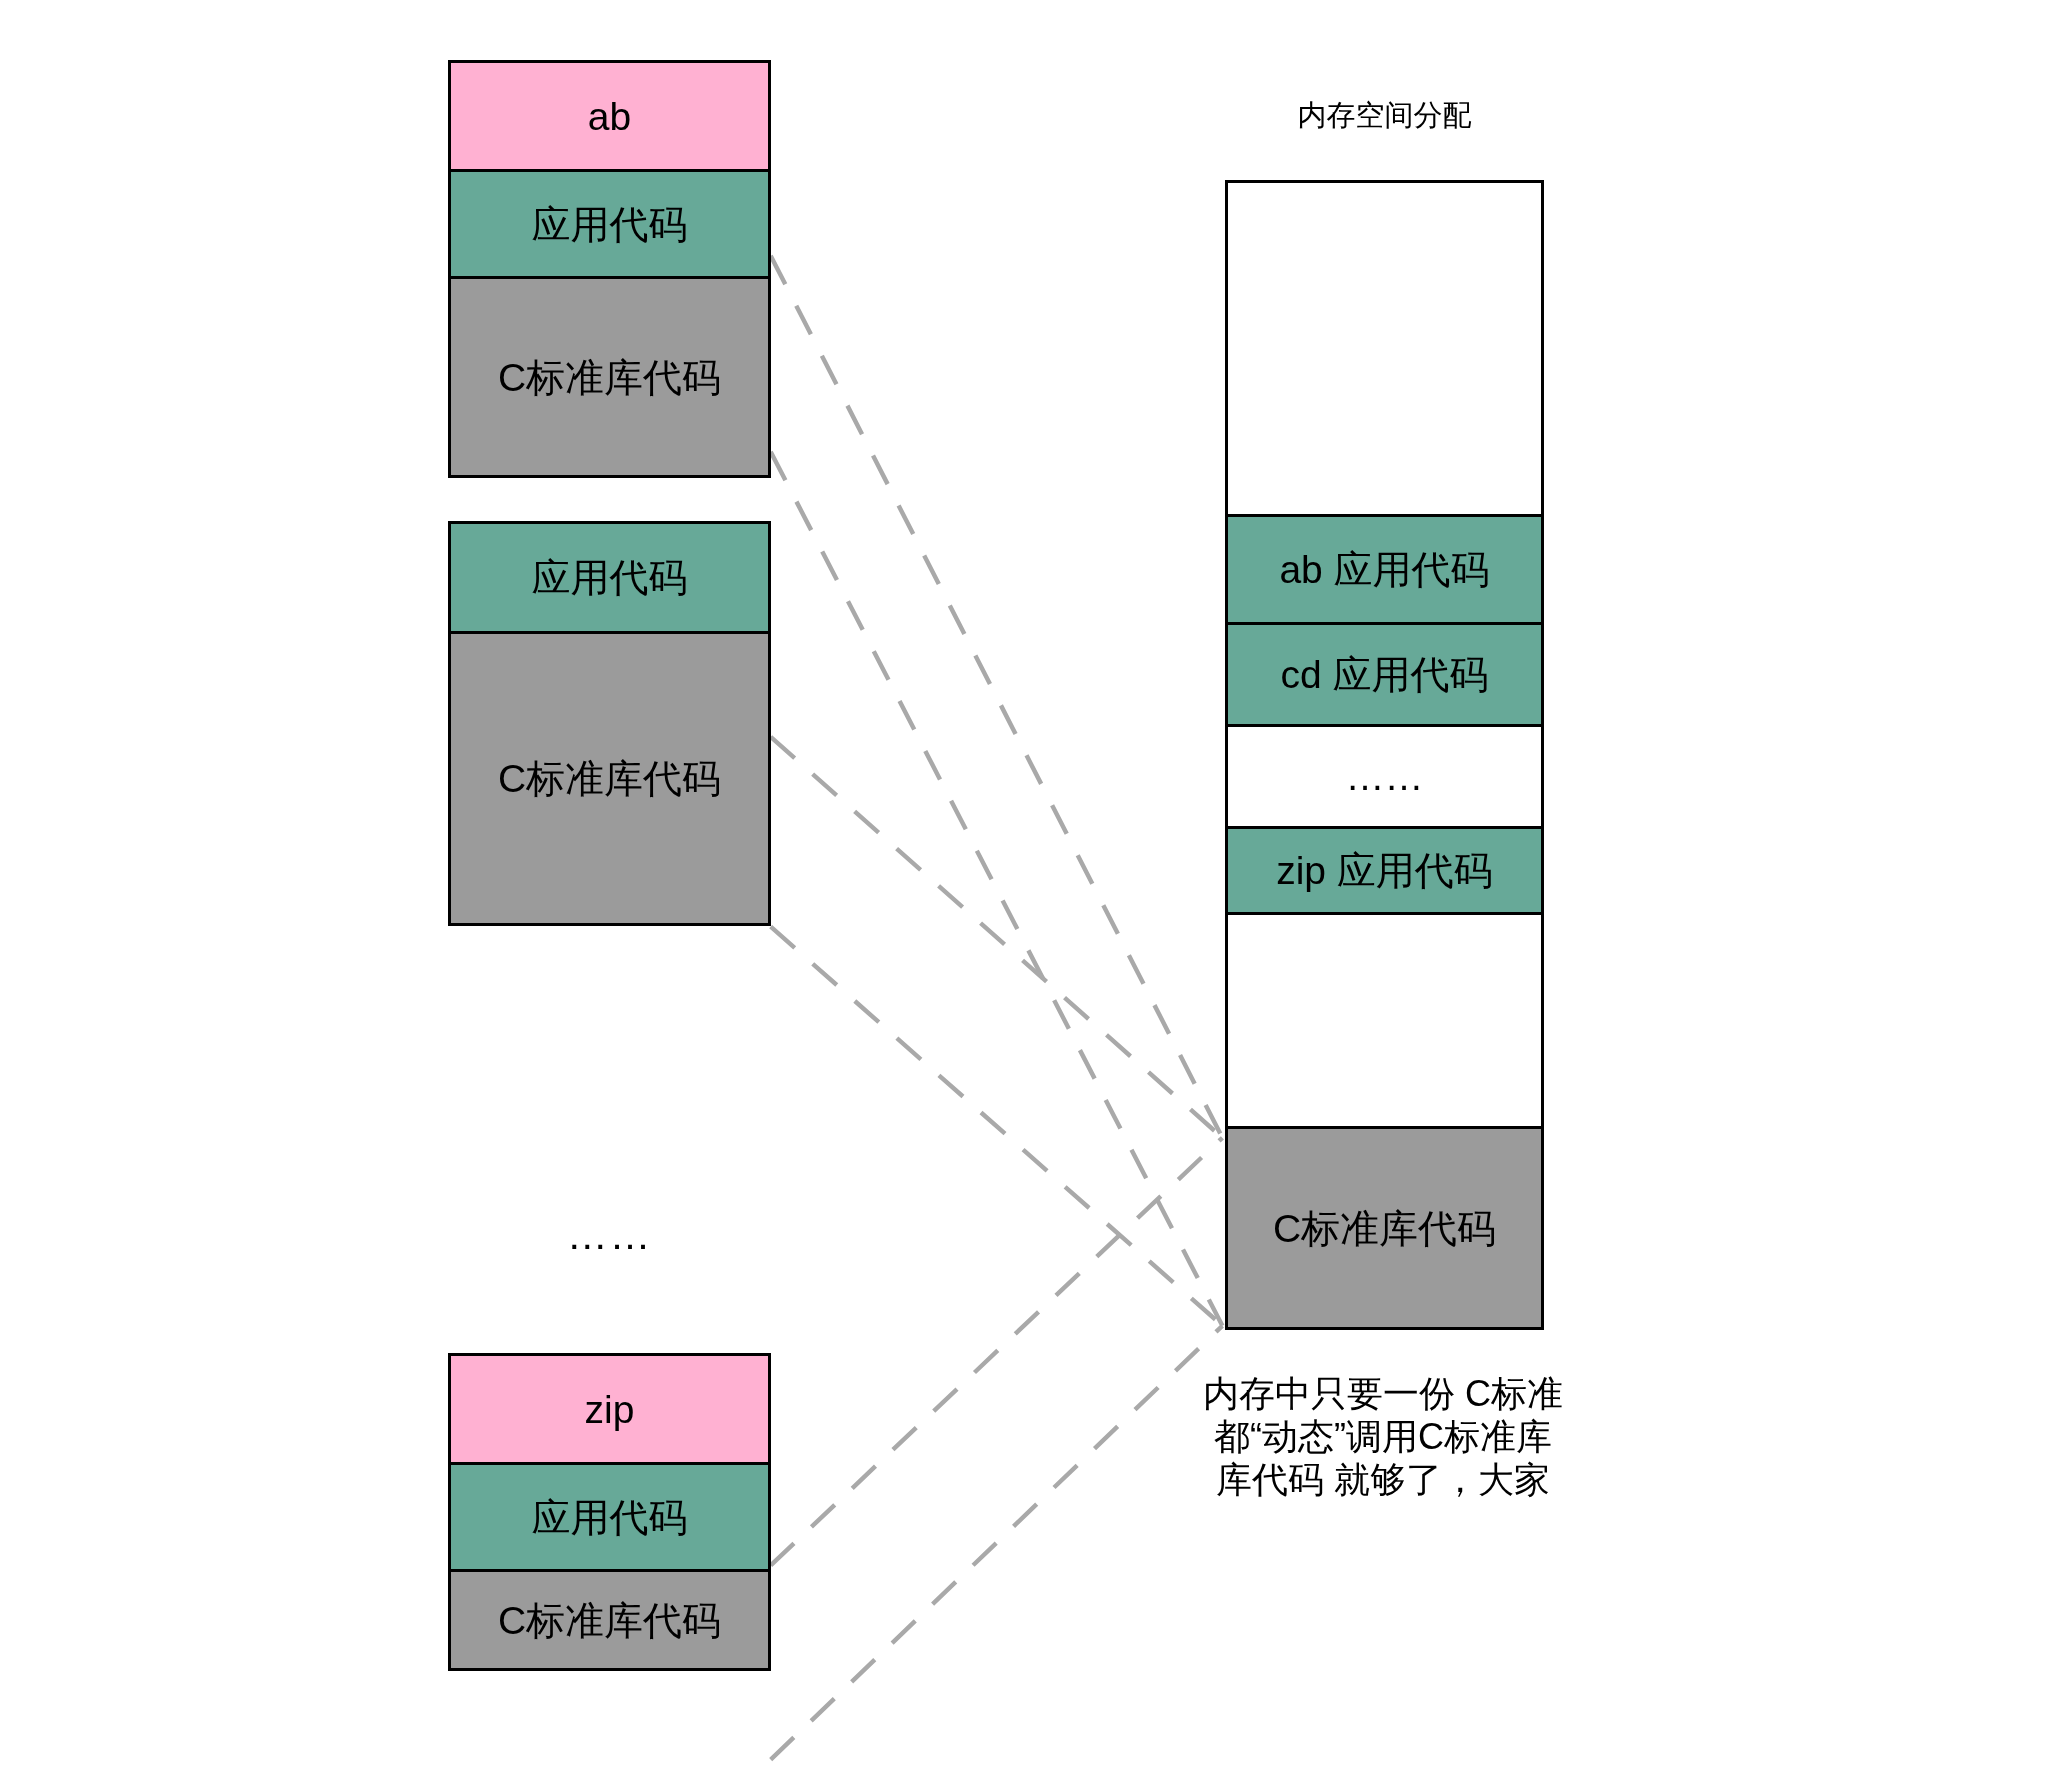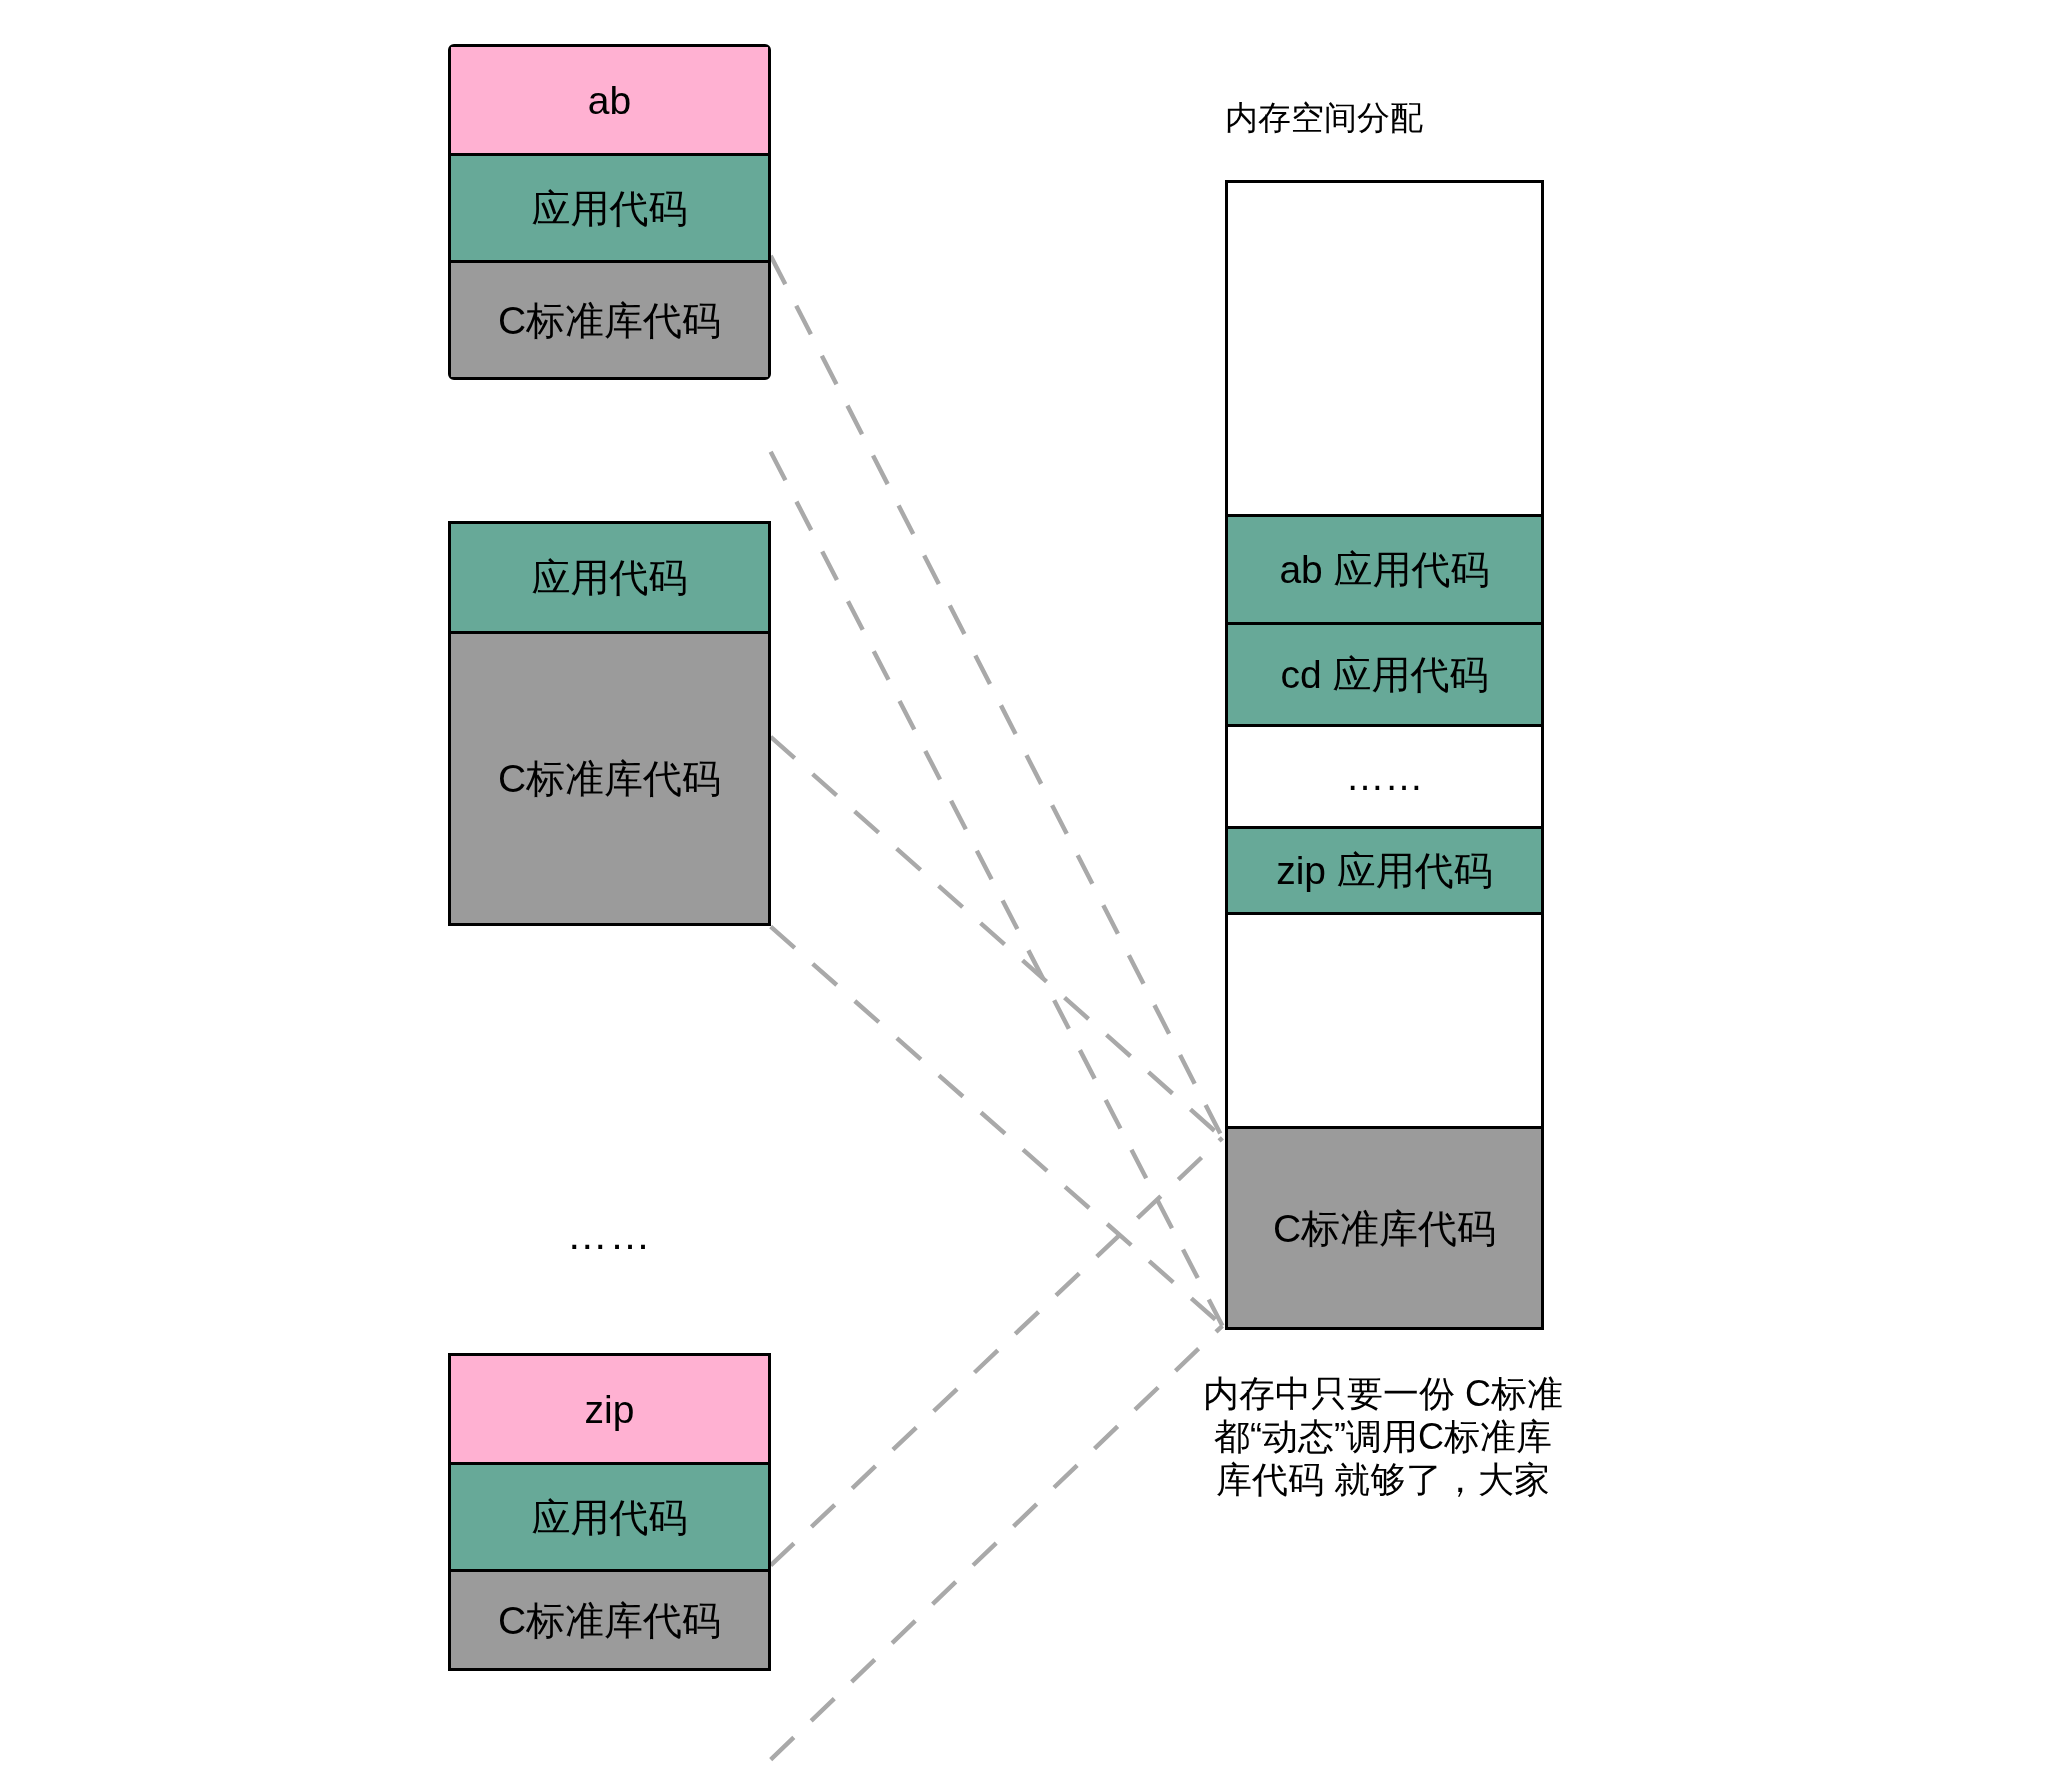--- a/index.html
+++ b/index.html
@@ -47,21 +47,21 @@
     font-size:39px;
     line-height:1;
     text-align:center;
   }
   .seg + .seg{border-top:3.6px solid var(--border);text-align:center;}
   .seg.pink{background:var(--pink);}
   .seg.teal{background:var(--teal);}
   .seg.gray{background:var(--gray);}
   .seg.free{background:#fff;}
 
-  #box-ab{top:44px;height:336px;border-radius:6px;}
+  #box-ab{top:60px;height:418px;}
   #box-ab .seg.pink{height:106px;}
   #box-ab .seg.teal{height:107px;}
   #box-ab .seg.gray{flex:1;}
 
   #box-cd{top:521px;height:405px;}
   #box-cd .seg.pink{height:109px;}
   #box-cd .seg.teal{height:107px;}
   #box-cd .seg.gray{flex:1;}
 
   #box-zip{top:1353px;height:318px;}
@@ -78,21 +78,22 @@
     font-size:41px;
     letter-spacing:1.8px;
     z-index:2;
   }
 
   .memory-title{
     position:absolute;
     left:1225px;
     width:319px;
     top:96px;
-    font-size:33px;
+    text-align:center;
+    font-size:29px;
     z-index:2;
     white-space:nowrap;
   }
   .memory-box{
     position:absolute;
     left:1225px;
     top:180px;
     width:319px;
     height:1150px;
     border:3.6px solid var(--border);

